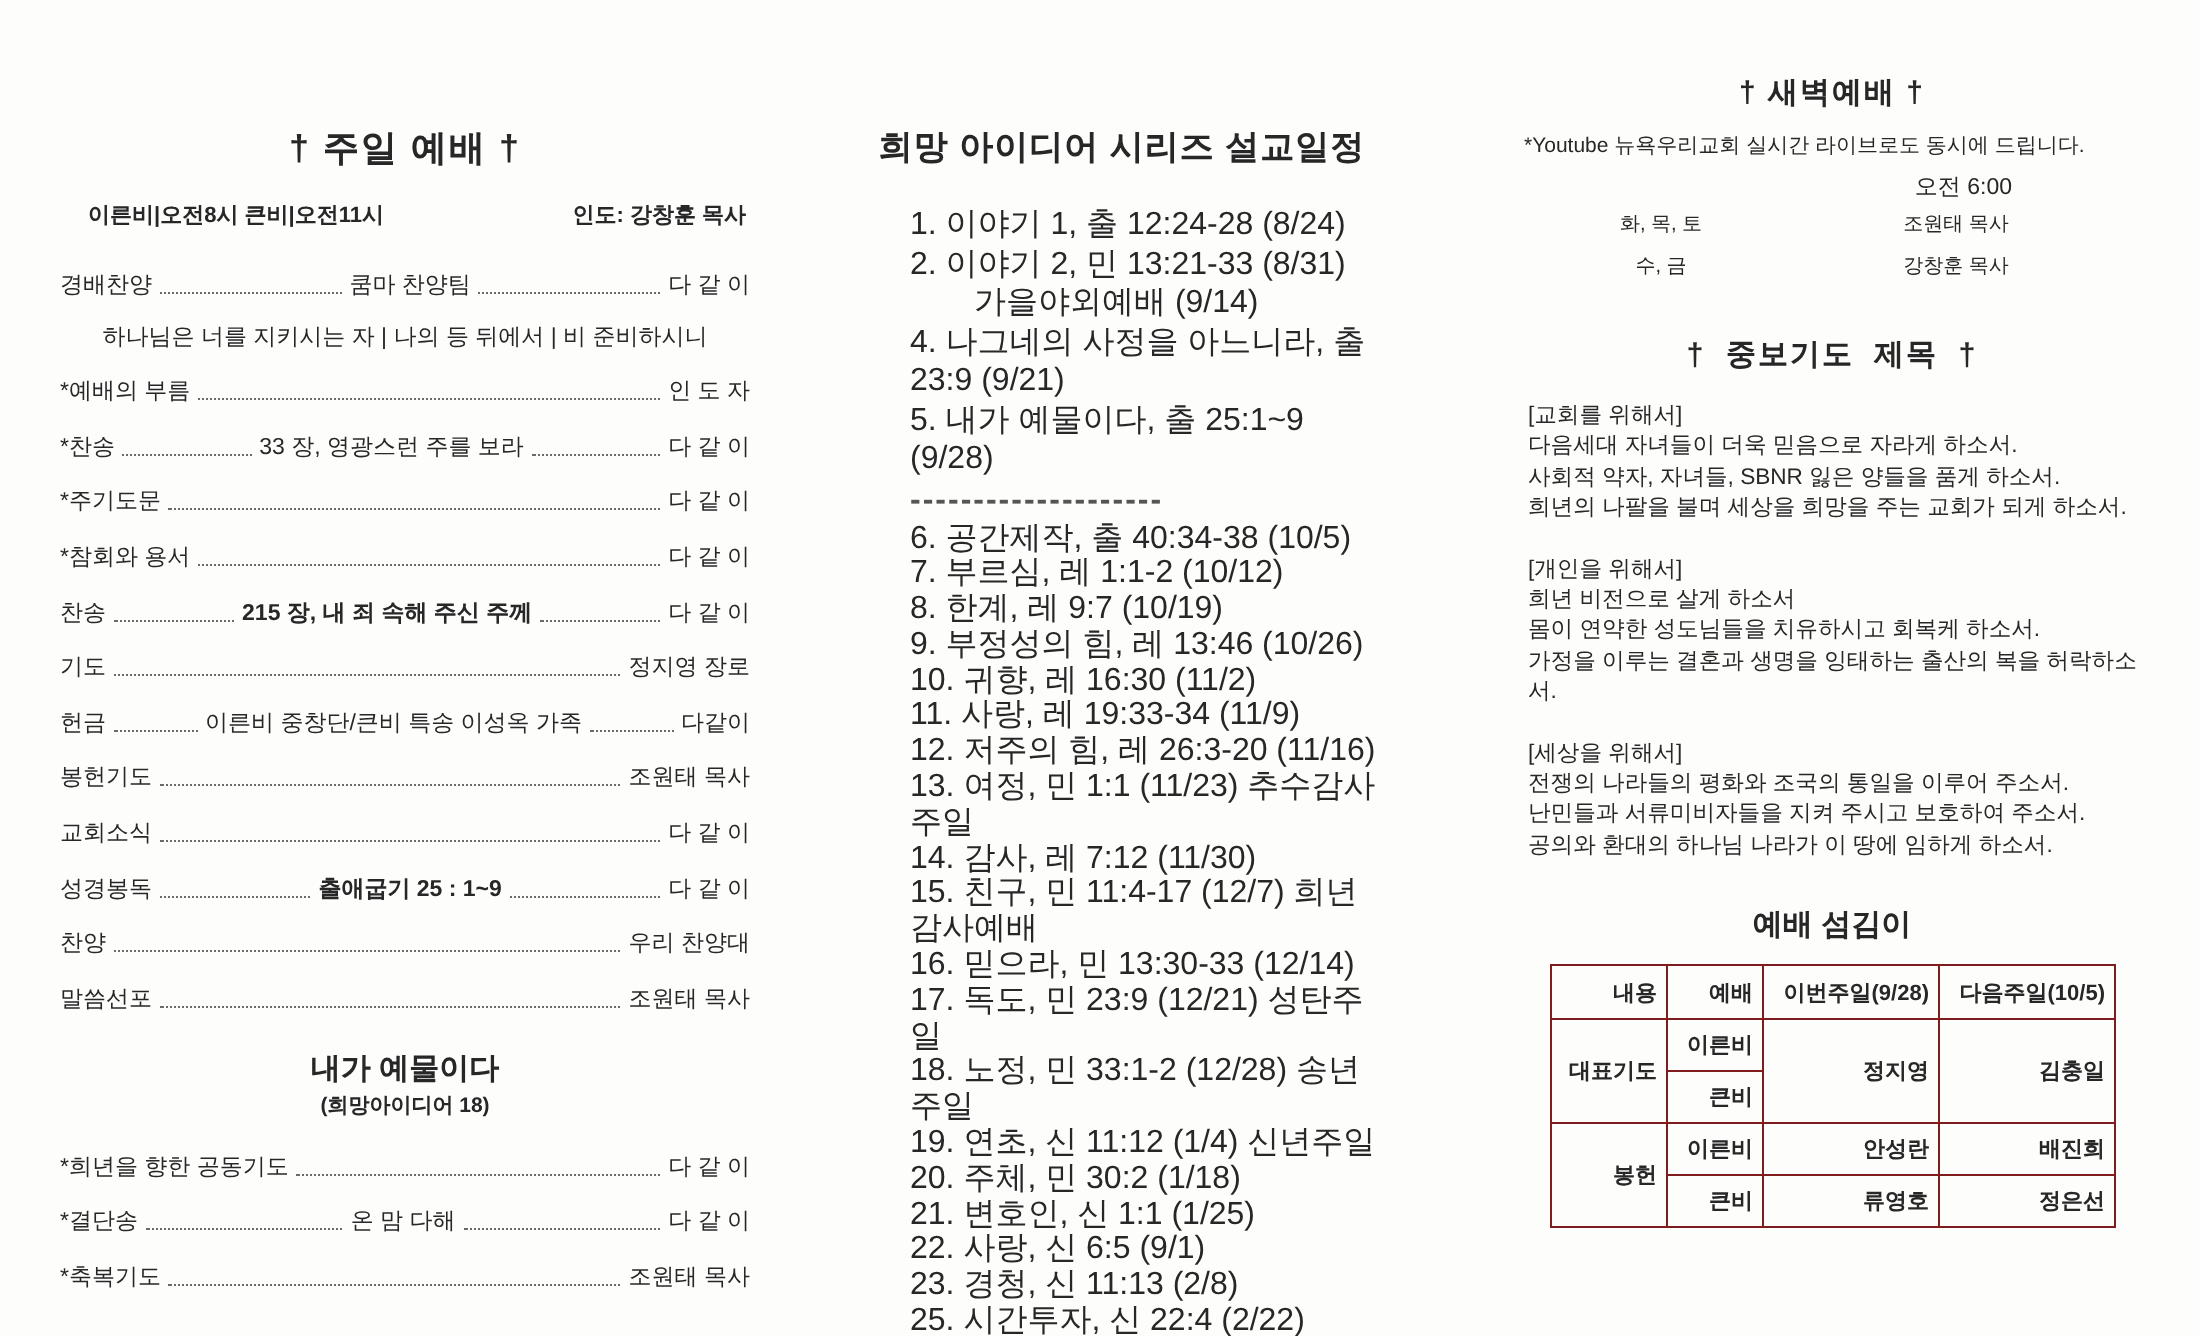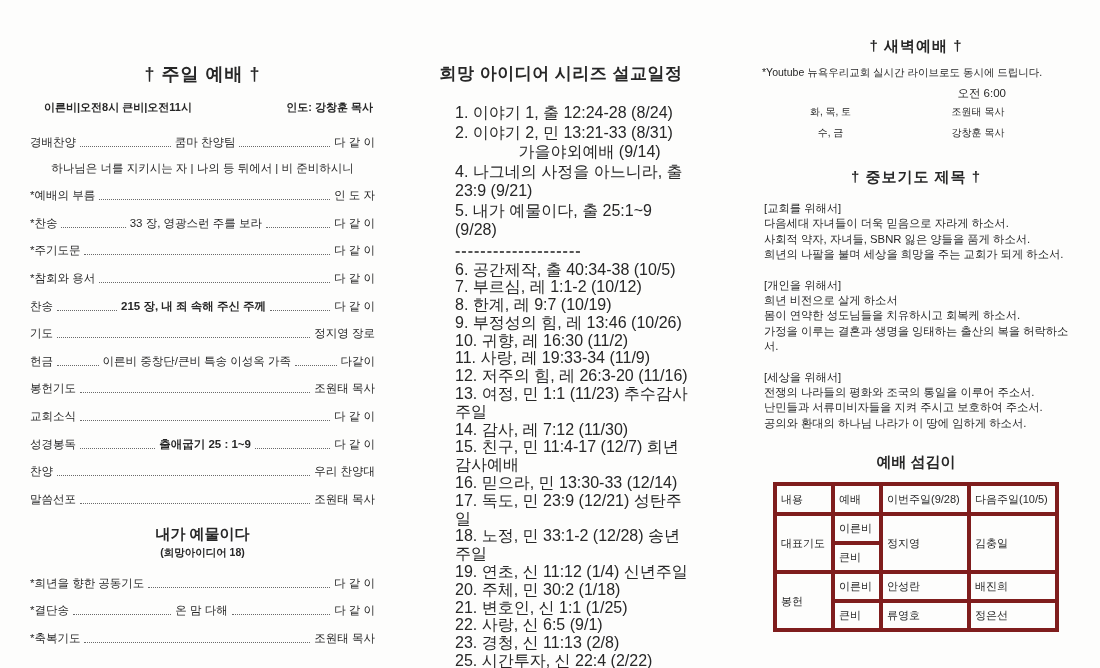--- a/index.html
+++ b/index.html
@@ -26,43 +26,43 @@
   .wrow .b{font-weight:bold;}
   .medley{font-size:11.5px;text-align:center;margin:-2px 0 12.6px 0;}
   .sermon-head{font-size:15px;font-weight:bold;text-align:center;margin:18px 0 2px 0;}
   .sermon-sub{font-size:10.5px;font-weight:bold;text-align:center;margin:0 0 16px 0;}
 
   
   .mid-title{font-size:17px;font-weight:bold;text-align:center;letter-spacing:0.5px;margin:12px 0 18px 0;}
   .mlist{padding-left:25px;font-size:16px;}
   .mitem-a{line-height:19.5px;}
   .mitem-b{line-height:17.8px;}
-  .m-outdoor{line-height:19.5px;margin-left:32px;text-align:center;}
+  .m-outdoor{line-height:19.5px;margin-left:32px;}
   .m-divider{line-height:17px;letter-spacing:1px;color:#555;font-weight:bold;margin:2px 0;}
 
   
   .r-title{font-size:15px;font-weight:bold;text-align:center;letter-spacing:1px;margin:0 0 10px 0;}
   .dawn-note{font-size:10.5px;margin:4px 0 6px 4px;}
   .dawn-time{font-size:11.5px;text-align:right;padding-right:68px;margin-bottom:4px;}
   .dawn-row{display:flex;font-size:10px;margin-bottom:7px;}
   .dawn-row .days{width:145px;text-align:center;}
   .dawn-row .person{width:150px;text-align:center;}
 
   .inter{margin-top:28px;}
-  .inter .r-title{margin-bottom:14px;}
+  .inter .r-title{margin-bottom:14px;font-family:Liberation Mono, monospace;}
   .igroup{margin:0 0 15px 6px;font-size:11.3px;}
   .igroup .ghead{line-height:15.4px;}
   .igroup .gline{line-height:15.4px;}
 
   .servants{margin-top:22px;}
   .serv-title{font-size:15px;font-weight:bold;text-align:center;margin:0 0 10px 0;}
   table.serv{border-collapse:collapse;margin:0 auto;font-size:11px;}
   table.serv th,table.serv td{
-    border:4px solid #7f1d1d;text-align:left;vertical-align:middle;
-    font-weight:normal;padding:0 4px;
+    border:1px solid #7f1d1d;text-align:right;vertical-align:middle;
+    font-weight:bold;padding:0 4px;
   }
   table.serv th{height:26px;}
   table.serv td{height:25px;}
   col.c1{width:58px;} col.c2{width:48px;} col.c3{width:88px;} col.c4{width:88px;}
 </style>
 </head>
 <body>
 
 <div class="col col-left">
   <div class="sec-title">† 주일 예배 †</div>

